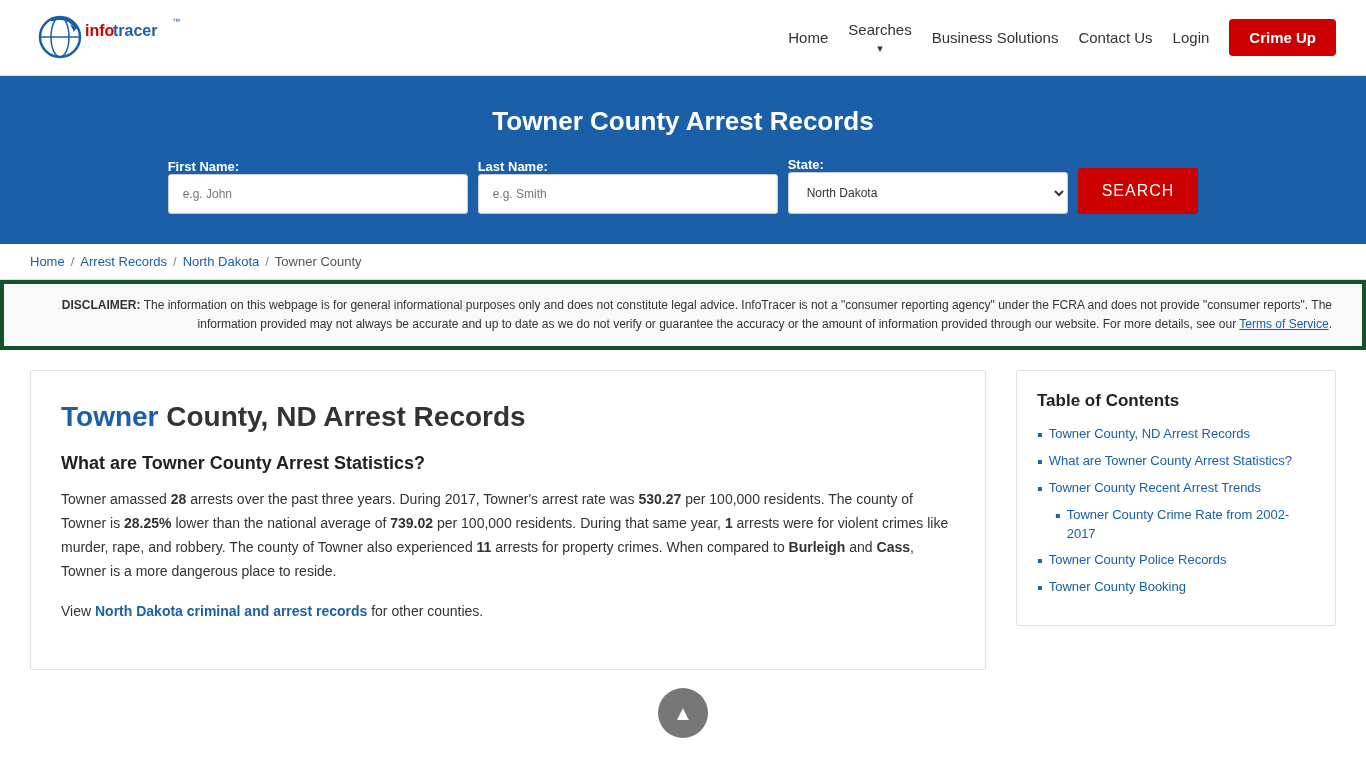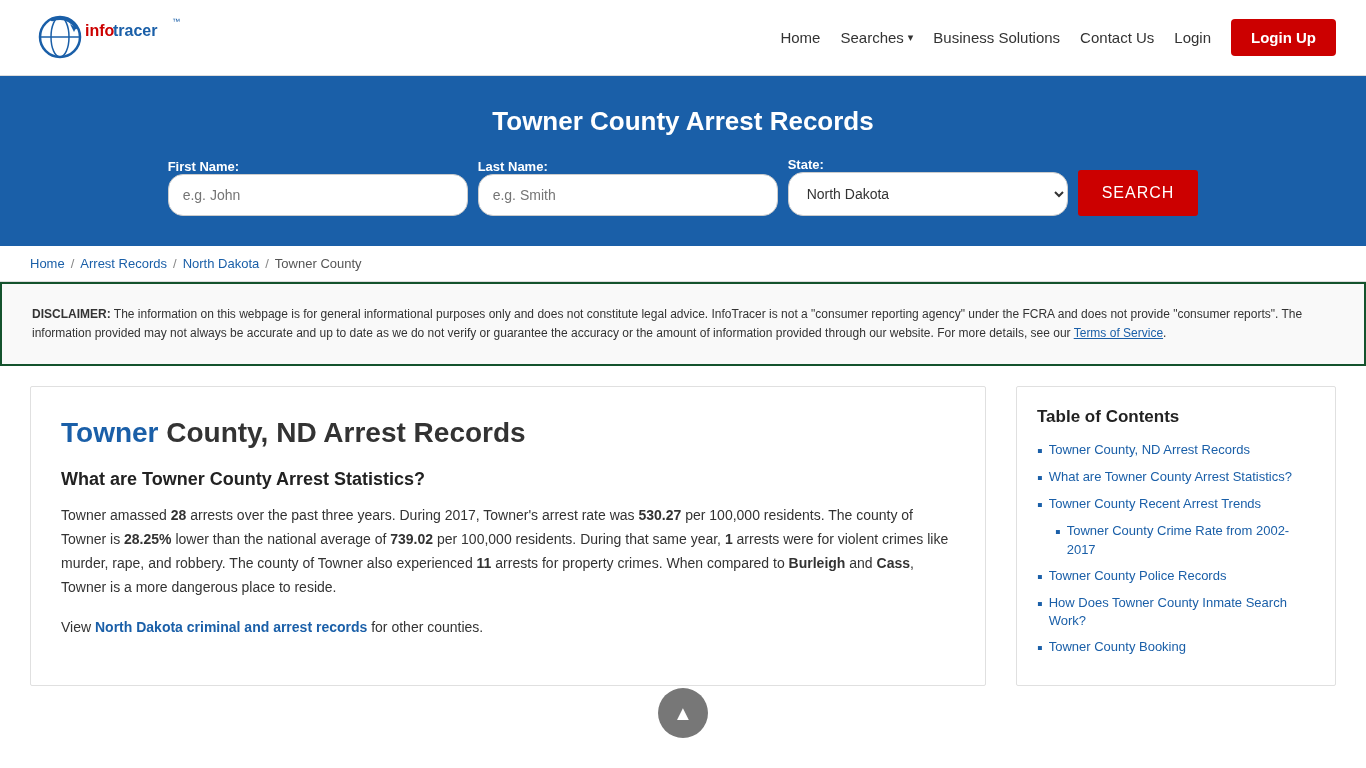--- a/index.html
+++ b/index.html
@@ -25,20 +25,21 @@
     }
     .nav a {
       text-decoration: none;
       color: #333;
       font-size: 15px;
     }
     .nav .searches-link {
       display: flex;
       align-items: center;
       gap: 4px;
+      flex-direction: column;
     }
     .nav .login-link { color: #333; }
     .btn-signup {
       background: #cc0000;
       color: #fff;
       padding: 10px 20px;
       border: none;
       border-radius: 4px;
       font-size: 15px;
       font-weight: bold;
@@ -69,23 +70,23 @@
       flex-direction: column;
       align-items: flex-start;
     }
     .form-group label {
       font-size: 13px;
       color: #fff;
       font-weight: bold;
     }
     .form-group input, .form-group select {
       padding: 12px 14px;
-      font-size: 14px;
+      font-size: 12px;
       border: 1px solid #ccc;
-      border-radius: 15px;
+      border-radius: 3px;
       background: #fff;
       color: #333;
       outline: none;
     }
     .form-group.first-name input { width: 300px; }
     .form-group.last-name input { width: 300px; }
     .form-group.state select { width: 280px; }
     .btn-search {
       background: #cc0000;
       color: #fff;
@@ -112,26 +113,26 @@
     .breadcrumb a {
       color: #1a5fa8;
       text-decoration: none;
     }
     .breadcrumb span { color: #555; }
     .breadcrumb .separator { color: #888; margin: 0 2px; }
 
     
     .disclaimer {
       background: #f9f9f9;
-      border: 2px solid #14532d;
-      padding: 21px 30px;
+      border: 4px solid #14532d;
+      padding: 12px 30px;
       font-size: 12px;
       line-height: 1.6;
       color: #333;
-      text-align: left;
+      text-align: right;
     }
     .disclaimer strong { font-weight: bold; }
     .disclaimer a { color: #1a5fa8; }
 
     
     .main-content {
       display: flex;
       padding: 20px 30px;
       gap: 30px;
       max-width: 1366px;
@@ -261,21 +262,21 @@
   </div>
   <nav class="nav">
     <a href="#">Home</a>
     <a href="#" class="searches-link">
       <span>Searches</span>
       <span style="font-size:11px;">▾</span>
     </a>
     <a href="#">Business Solutions</a>
     <a href="#">Contact Us</a>
     <a href="#" class="login-link">Login</a>
-    <button class="btn-signup">Login Up</button>
+    <button class="btn-signup">Crime Up</button>
   </nav>
 </header>
 
 <section class="hero">
   <h1>Towner County Arrest Records</h1>
   <div class="search-form">
     <div class="form-group first-name">
       <label>First Name:</label>
       <input type="text" placeholder="e.g. John" style="">
     </div>
@@ -391,23 +392,20 @@
           <li>
             <a href="#">Towner County Recent Arrest Trends</a>
           </li>
           <li style="padding-left: 18px;">
             <a href="#">Towner County Crime Rate from 2002-2017</a>
           </li>
           <li>
             <a href="#">Towner County Police Records</a>
           </li>
           <li>
-            <a href="#">How Does Towner County Inmate Search Work?</a>
-          </li>
-          <li>
             <a href="#">Towner County Booking</a>
           </li>
         </ul>
     </div>
   </aside>
 
 </div>
 
 <div class="back-to-top">▲</div>
 

